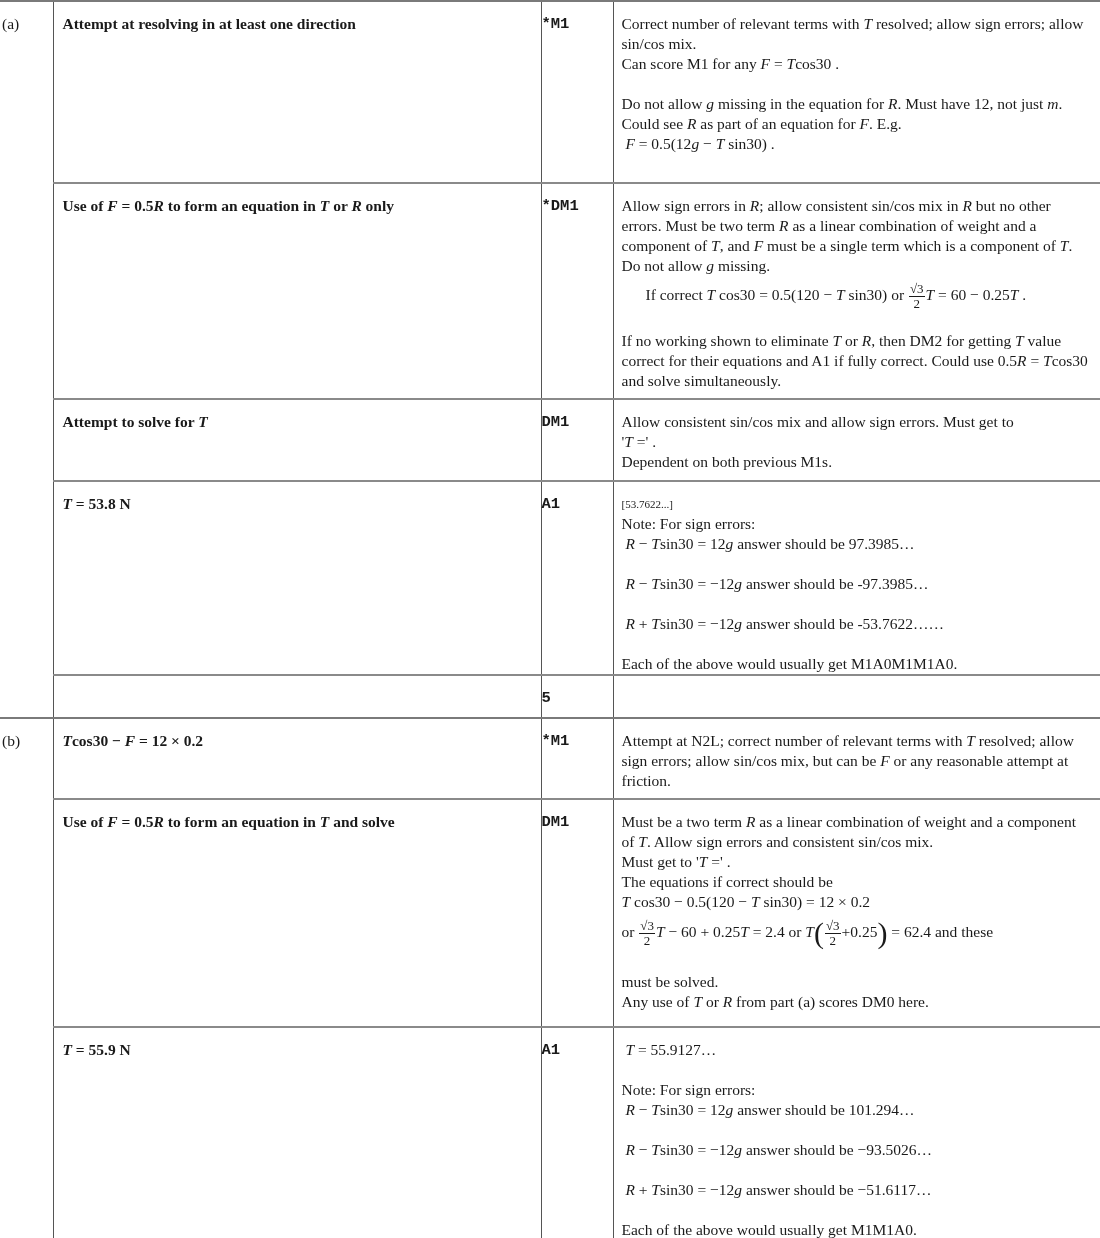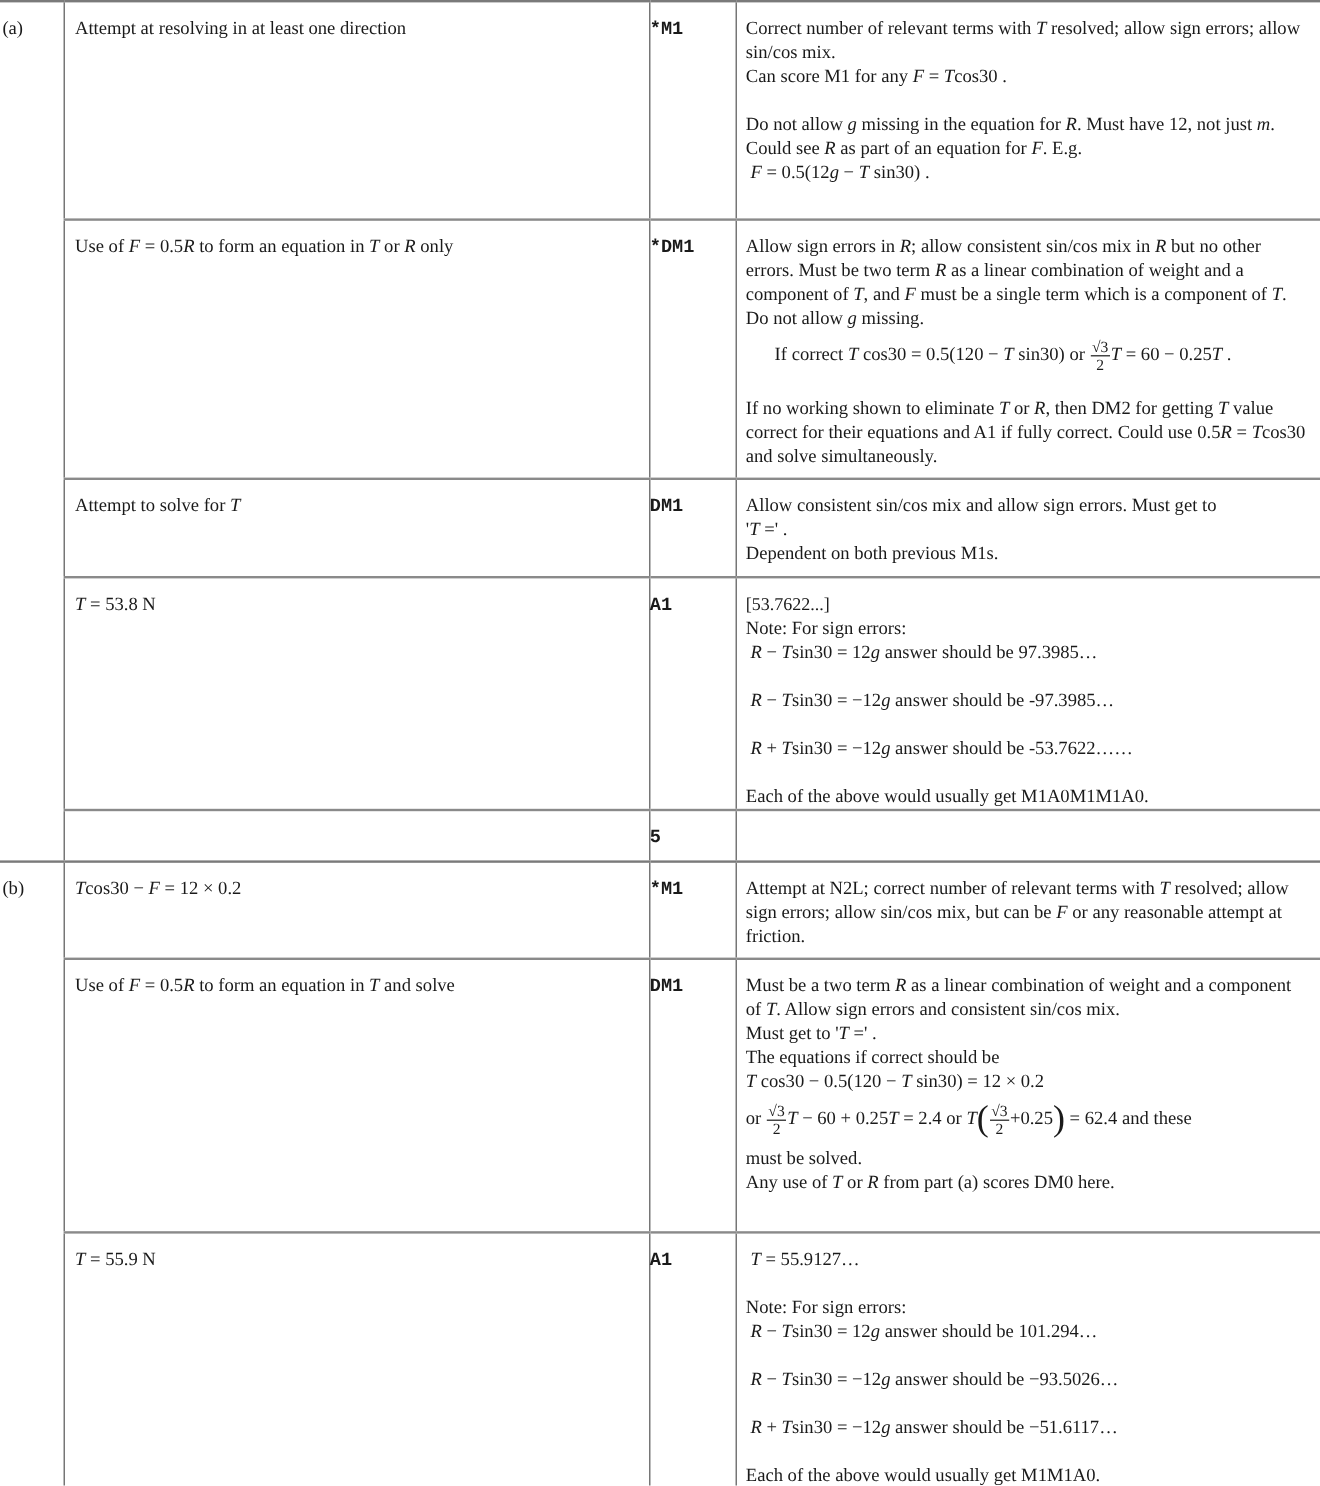--- a/index.html
+++ b/index.html
@@ -6,21 +6,21 @@
   body { width: 1100px; height: 1238px; overflow: hidden; font-family: "Liberation Serif", "DejaVu Serif", serif; color: #1a1a1a; }
   .sheet { position: relative; width: 1100px; height: 1238px; }
   table.scheme { border-collapse: collapse; width: 1100px; table-layout: fixed; position: absolute; top: 0; left: 0; }
   table.scheme td { vertical-align: top; font-size: 15.5px; line-height: 20px; padding: 0; }
   col.c-part { width: 53px; }
   col.c-ans { width: 488px; }
   col.c-mark { width: 72px; }
   col.c-note { width: 487px; }
   td.part { border-top: 2px solid #8a8a8a; padding: 12px 0 0 2px !important; }
   td.part.cont { border-top: none; }
-  td.ans { border-left: 1.5px solid #555; border-top: 2px solid #8a8a8a; padding: 12px 8px 0 9px !important; }
+  td.ans { border-left: 1.5px solid #555; border-top: 2px solid #8a8a8a; padding: 12px 8px 0 9px !important; font-weight: bold; }
   td.mark { border-left: 1.5px solid #555; border-top: 2px solid #8a8a8a; text-align: left; font-weight: bold; padding: 12px 6px 0 0 !important; font-family: Liberation Mono, monospace; }
   td.note { border-left: 1.5px solid #555; border-top: 2px solid #8a8a8a; padding: 12px 8px 0 8px !important; }
   tr.r1 td { height: 168px; padding-top: 12px; }
   tr.r2 td { height: 51px; }
   tr.r3 td { height: 202px; }
   tr.r4 td { height: 68px; margin-top: 44px; }
   tr.r5 td { height: 148px; }
   tr.r6 td { height: 29px; }
   tr.r7 td { height: 67px; }
   tr.r8 td { height: 214px; }
@@ -85,21 +85,21 @@
       <span class="line"><span>'</span><span class="i">T</span><span> =' .</span></span>
       <span class="line">Dependent on both previous M1s.</span>
     </td>
   </tr>
 
   <tr class="r5">
     <td class="part cont"></td>
     <td class="ans"><span class="i">T</span><span> = 53.8 N</span></td>
     <td class="mark">A1</td>
     <td class="note">
-      <span class="line" style="font-size:15px;">[53.7622...]</span>
+      <span class="line" style="font-size:11px;">[53.7622...]</span>
       <span class="line">Note: For sign errors:</span>
       <span class="line">&nbsp;<span class="i">R</span><span> − </span><span class="i">T</span><span>sin30 = 12</span><span class="i">g</span><span>  answer should be 97.3985…</span></span>
       <span class="line gap">&nbsp;<span class="i">R</span><span> − </span><span class="i">T</span><span>sin30 = −12</span><span class="i">g</span><span>  answer should be -97.3985…</span></span>
       <span class="line gap">&nbsp;<span class="i">R</span><span> + </span><span class="i">T</span><span>sin30 = −12</span><span class="i">g</span><span>  answer should be -53.7622……</span></span>
       <span class="line gap">Each of the above would usually get M1A0M1M1A0.</span>
     </td>
   </tr>
 
   <tr class="r6">
     <td class="part cont"></td>
@@ -120,21 +120,21 @@
   <tr class="r8">
     <td class="part cont"></td>
     <td class="ans"><span>Use of </span><span class="i">F</span><span> = 0.5</span><span class="i">R</span><span> to form an equation in </span><span class="i">T</span><span> and solve</span></td>
     <td class="mark">DM1</td>
     <td class="note">
       <span class="line"><span>Must be a two term </span><span class="i">R</span><span> as a linear combination of weight and a component of </span><span class="i">T</span><span>. Allow sign errors and consistent sin/cos mix.</span></span>
       <span class="line"><span>Must get to '</span><span class="i">T</span><span> =' .</span></span>
       <span class="line">The equations if correct should be</span>
       <span class="line"><span class="i">T</span><span> cos30 − 0.5(120 − </span><span class="i">T</span><span> sin30) = 12 × 0.2</span></span>
       <span class="line" style="margin-top:6px;"><span>or </span> <span class="frac"><span class="num">√3</span><span class="den">2</span></span><span class="i">T</span><span> − 60 + 0.25</span><span class="i">T</span><span> = 2.4  or  </span><span class="i">T</span><span class="bigparen">(</span><span class="frac"><span class="num">√3</span><span class="den">2</span></span><span>+0.25</span><span class="bigparen">)</span><span> = 62.4  and these</span></span>
-      <span class="line" style="margin-top:8px;">must be solved.</span>
+      <span class="line" style="margin-top:24px;">must be solved.</span>
       <span class="line"><span>Any use of </span><span class="i">T</span><span> or </span><span class="i">R</span><span> from part (a) scores DM0 here.</span></span>
     </td>
   </tr>
 
   <tr class="r9">
     <td class="part cont"></td>
     <td class="ans"><span class="i">T</span><span> = 55.9 N</span></td>
     <td class="mark">A1</td>
     <td class="note">
       <span class="line">&nbsp;<span class="i">T</span><span> = 55.9127…</span></span>

